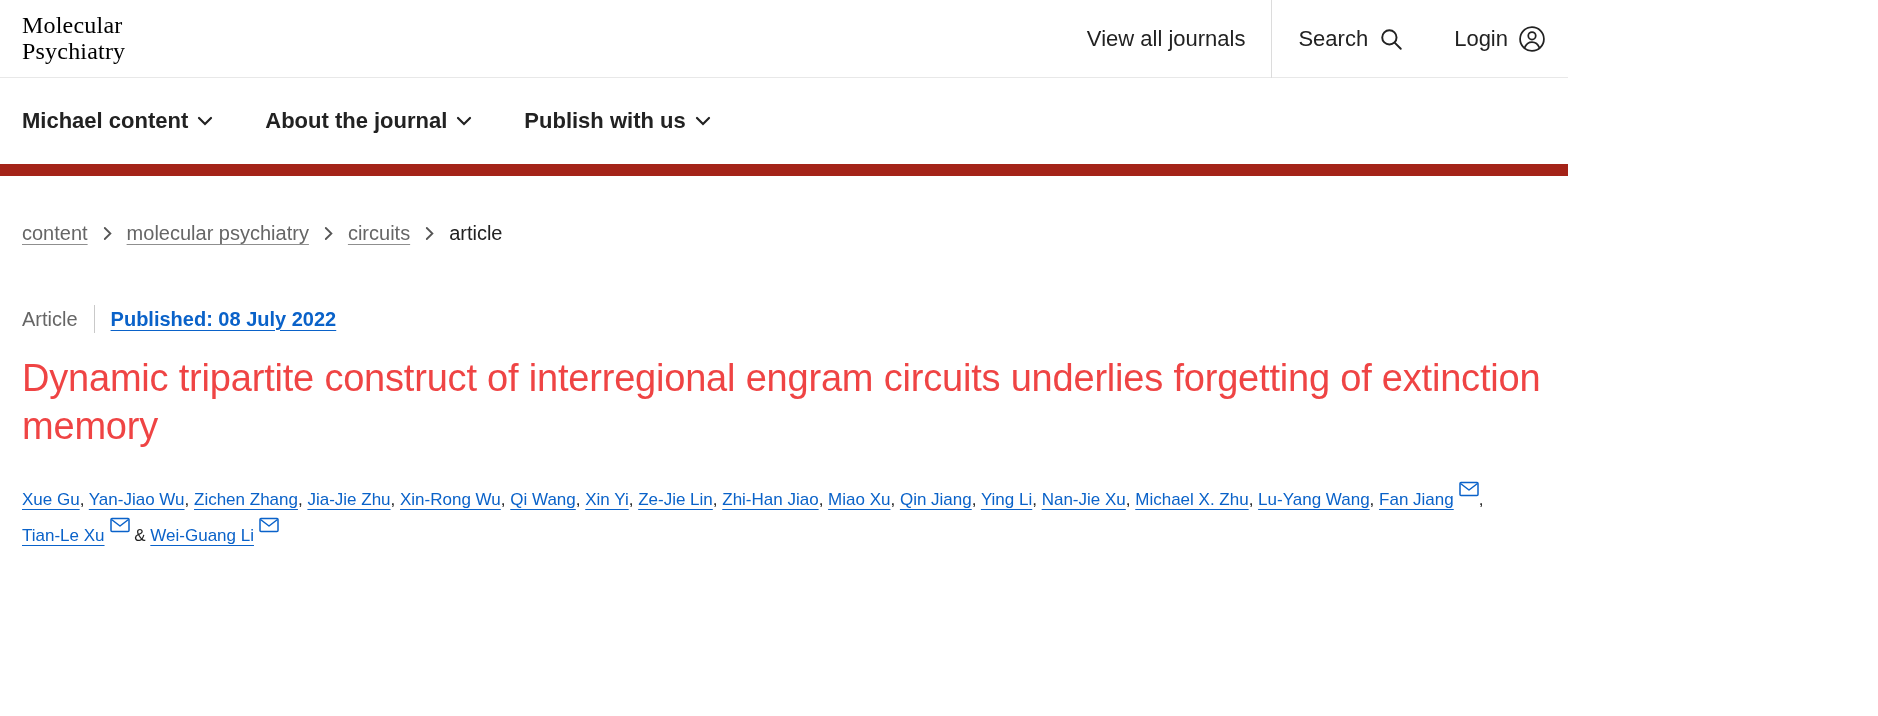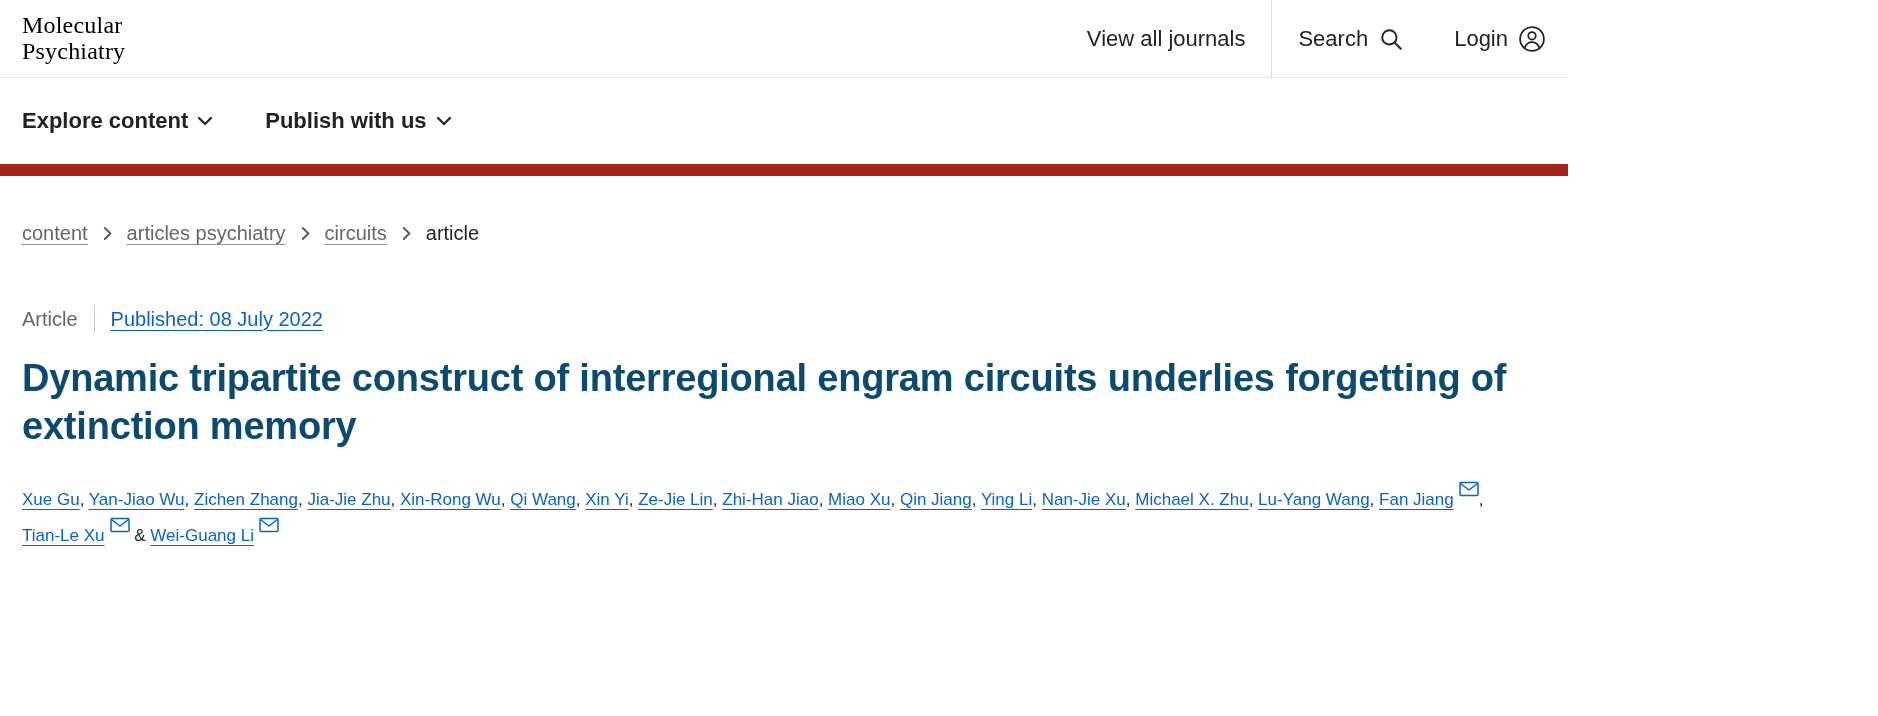--- a/index.html
+++ b/index.html
@@ -53,26 +53,26 @@
     text-decoration-color:#8f8f8f;text-decoration-thickness:1px;text-underline-offset:4px;
   }
   .crumb.current{color:var(--text);text-decoration:none;}
   .crumb-sep{display:flex;margin:0 15px;}
 
   .meta{margin-top:60px;display:flex;align-items:center;font-size:20px;}
   .article-type{color:var(--muted);}
   .meta-vdivider{width:1px;height:28px;background:#c9c9c9;margin:0 16px;}
   .published-link{
     color:var(--link);text-decoration:underline;
-    text-decoration-thickness:1px;text-underline-offset:4px;
+    text-decoration-thickness:1px;text-underline-offset:4px;font-weight:bold;
   }
 
   .title{
     margin:22px 0 0;max-width:1532px;
-    font-size:38px;line-height:1.26;font-weight:700;color:#0c4a6e;letter-spacing:-.2px;
+    font-size:38px;line-height:1.26;font-weight:400;color:#ef4444;letter-spacing:-.2px;
   }
 
   .authors{margin-top:30px;max-width:1532px;font-size:17px;line-height:2.1;color:var(--text);}
   .author-link{
     color:var(--link);text-decoration:underline;
     text-decoration-thickness:1px;text-underline-offset:4px;white-space:nowrap;
   }
   .author-sep{color:var(--text);}
   .envelope{vertical-align:8px;margin-left:5px;color:var(--link);}
 </style>
@@ -110,21 +110,27 @@
           <circle cx="12" cy="12" r="10.2"></circle>
           <circle cx="12" cy="9.3" r="3.2"></circle>
           <path d="M5.6 19.6 C 7.1 15.9 9.3 14.7 12 14.7 C 14.7 14.7 16.9 15.9 18.4 19.6"></path>
         </svg>
       </a>
     </nav>
   </header>
 
   <nav class="main-nav" id="main-nav">
       <a href="#" class="nav-item">
-        <span>Explore content</span>
+        <span>Michael content</span>
+        <svg width="16" height="10" viewBox="0 0 16 10" fill="none" stroke="#222" stroke-width="2.2" stroke-linecap="round">
+          <path d="M2 2 L8 8 L14 2"></path>
+        </svg>
+      </a>
+      <a href="#" class="nav-item">
+        <span>About the journal</span>
         <svg width="16" height="10" viewBox="0 0 16 10" fill="none" stroke="#222" stroke-width="2.2" stroke-linecap="round">
           <path d="M2 2 L8 8 L14 2"></path>
         </svg>
       </a>
       <a href="#" class="nav-item">
         <span>Publish with us</span>
         <svg width="16" height="10" viewBox="0 0 16 10" fill="none" stroke="#222" stroke-width="2.2" stroke-linecap="round">
           <path d="M2 2 L8 8 L14 2"></path>
         </svg>
       </a>
@@ -133,21 +139,21 @@
   <div class="accent-bar"></div>
 
   <main>
     <nav class="breadcrumb" id="breadcrumb">
         <a href="#" class="crumb">content</a>
         <span class="crumb-sep">
           <svg width="9" height="15" viewBox="0 0 9 15" fill="none" stroke="#555" stroke-width="1.8" stroke-linecap="round">
             <path d="M1.8 2 L7.4 7.5 L1.8 13"></path>
           </svg>
         </span>
-        <a href="#" class="crumb">articles psychiatry</a>
+        <a href="#" class="crumb">molecular psychiatry</a>
         <span class="crumb-sep">
           <svg width="9" height="15" viewBox="0 0 9 15" fill="none" stroke="#555" stroke-width="1.8" stroke-linecap="round">
             <path d="M1.8 2 L7.4 7.5 L1.8 13"></path>
           </svg>
         </span>
         <a href="#" class="crumb">circuits</a>
         <span class="crumb-sep">
           <svg width="9" height="15" viewBox="0 0 9 15" fill="none" stroke="#555" stroke-width="1.8" stroke-linecap="round">
             <path d="M1.8 2 L7.4 7.5 L1.8 13"></path>
           </svg>

